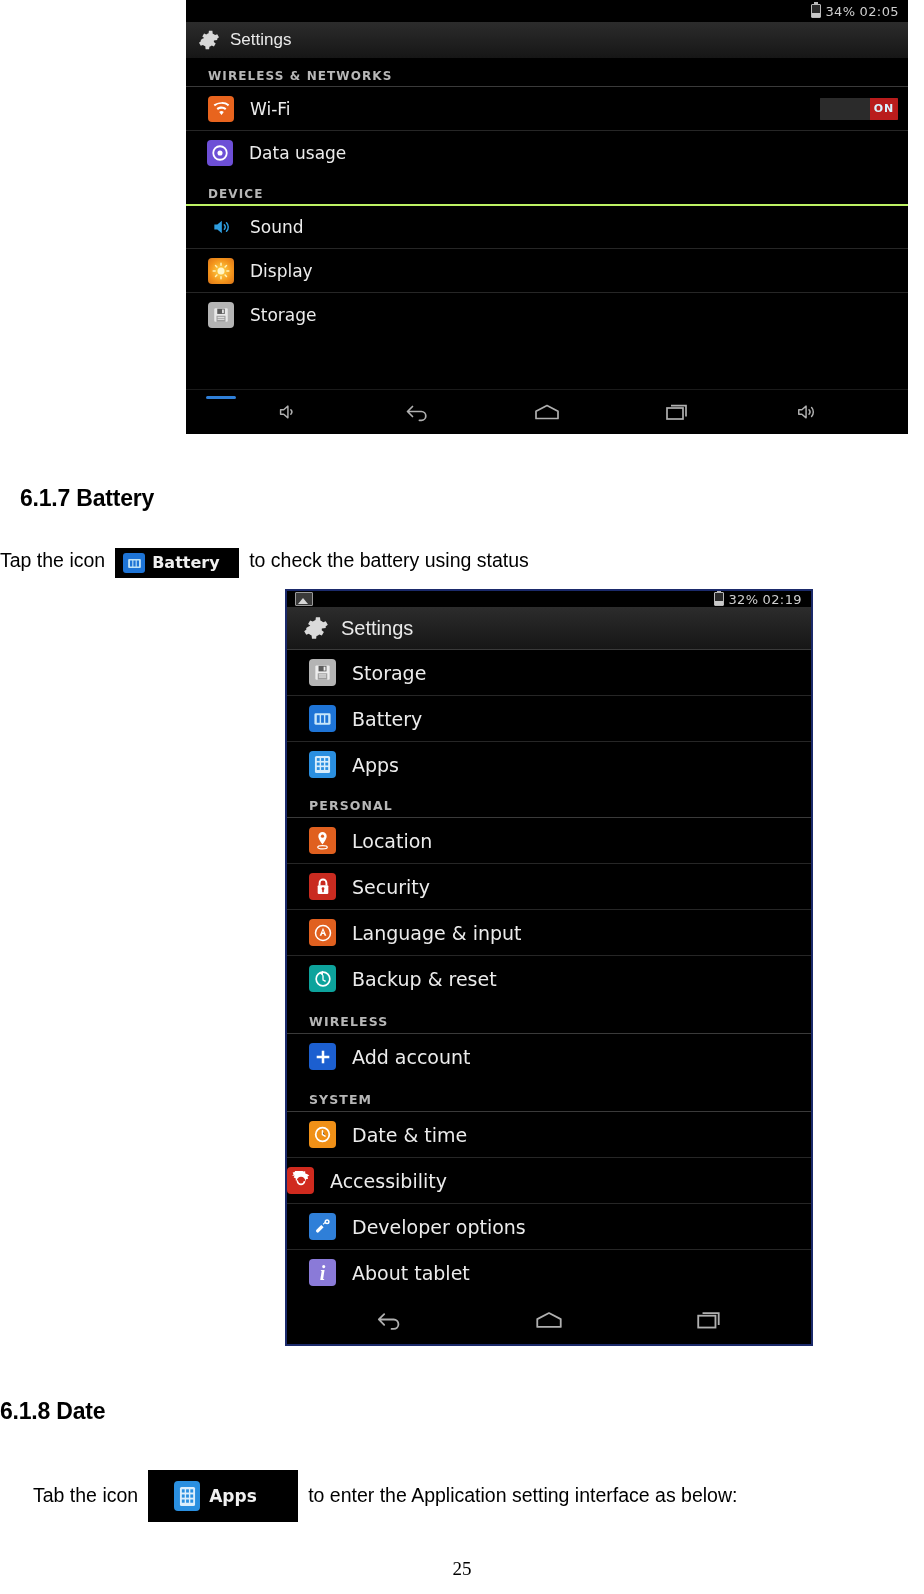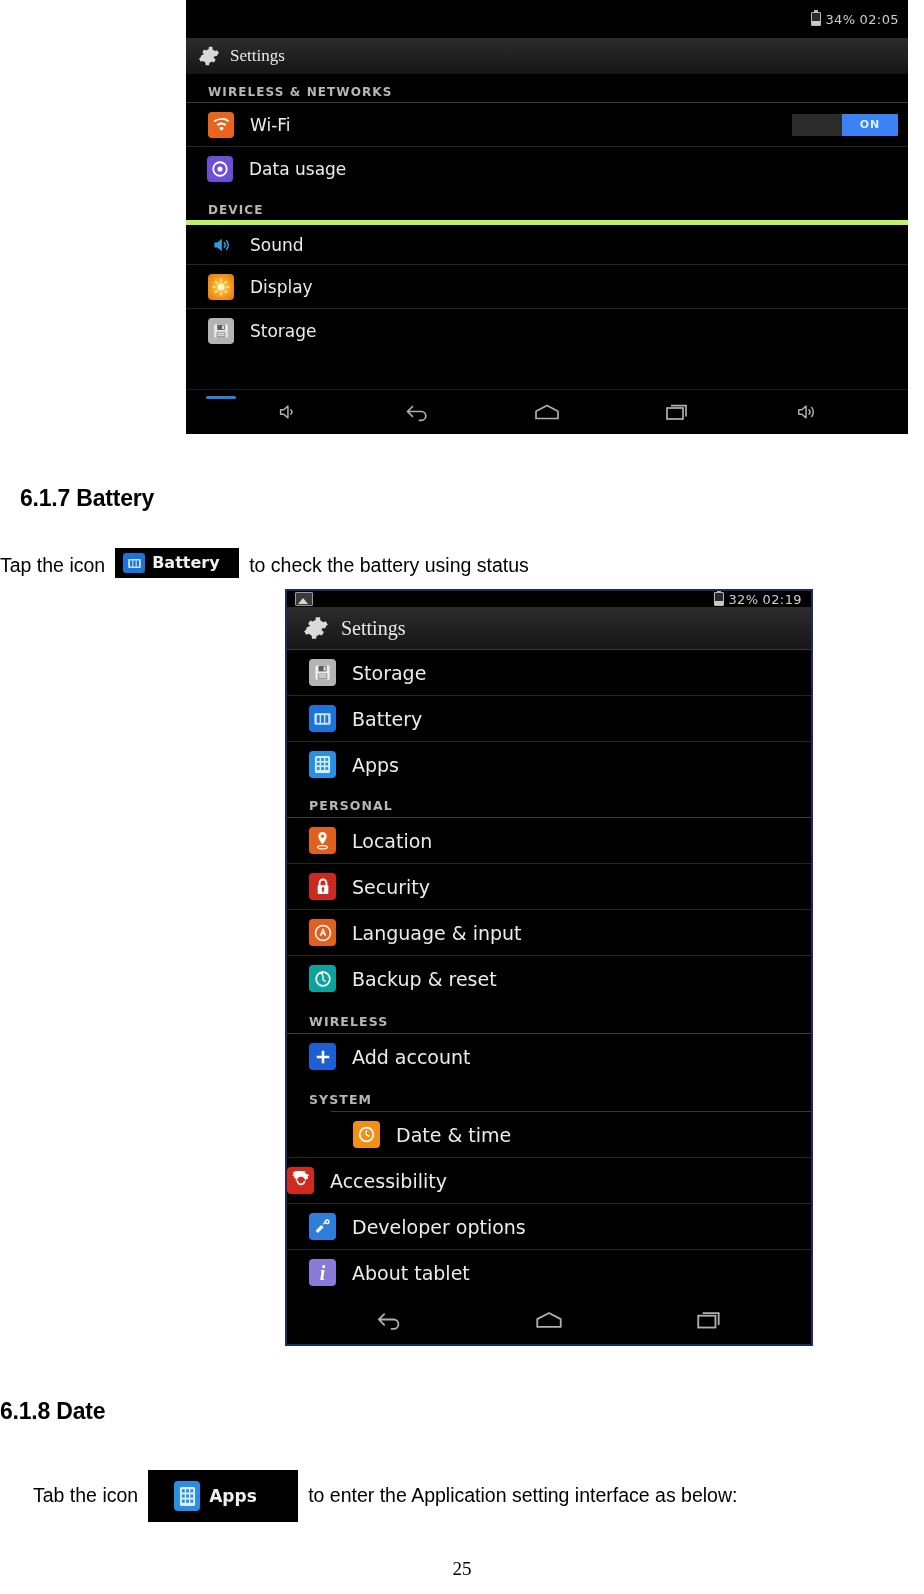--- a/index.html
+++ b/index.html
@@ -102,21 +102,21 @@
   .actionbar {
     display: flex;
     align-items: center;
     background: #1f1f1f;
     background: linear-gradient(to bottom, #2c2c2c, #161616);
     box-sizing: border-box;
     padding-left: 12px;
   }
   .actionbar .title {
     color: #e9e9e9;
-    font-family: Liberation Serif, serif;
+    font-family: Liberation Sans, sans-serif;
   }
   .gear {
     position: relative;
     display: inline-block;
     flex: none;
   }
   .sect-header {
     color: #b7b7b7;
     font-weight: bold;
     letter-spacing: 1.1px;
@@ -161,29 +161,29 @@
     top: 50%;
     transform: translateY(-50%);
     display: flex;
     align-items: stretch;
     background: #2b2b2b;
     border-radius: 1px;
     overflow: hidden;
   }
   .toggle .track { width: 50px; background: #2b2b2b; }
   .toggle .knob {
-    background: #3b82f6;
+    background: #b91c1c;
     color: #d9f3ff;
     font-size: 11px;
     font-weight: bold;
     letter-spacing: 1px;
     display: flex;
     align-items: center;
     justify-content: center;
-    width: 56px;
+    width: 28px;
     font-family: "DejaVu Sans", sans-serif;
   }
 
   
   .navbar {
     position: absolute;
     left: 0;
     bottom: 0;
     width: 100%;
     background: #000;
@@ -220,21 +220,21 @@
     font-family: "Liberation Serif", serif;
     font-size: 19px;
     color: #000;
   }
 </style>
 </head>
 <body>
 
 <div class="android" style="left:186px; top:0px; width:722px; height:434px;">
 
-  <div class="statusbar" style="height:38px;">
+  <div class="statusbar" style="height:22px;">
     <div class="sb-right">
       <span class="sb-batt"></span>
       <span>34%</span>
       <span>02:05</span>
     </div>
   </div>
 
   <div class="actionbar" style="height:36px;">
     <span class="gear" style="width:22px;height:22px;margin-right:10px;">
       <svg width="22" height="22" viewBox="0 0 24 24" aria-hidden="true">
@@ -273,21 +273,21 @@
       </span>
     </span>
     <span class="label" style="font-size:17px;">Data usage</span>
   </div>
 
 
   <div class="sect-header" style="height:30px; padding:0 0 3px 22px; font-size:12px;">
     <span>DEVICE</span>
   </div>
 
-  <div class="row" style="height:44px; padding-left:22px; border-top:5px solid #bef264;">
+  <div class="row" style="height:44px; padding-left:22px; border-top:2px solid #bef264;">
     <span class="ico" style="width:26px;height:26px;margin-right:16px;">
       <span class="glyph">
         <svg width="22" height="20" viewBox="0 0 24 24" aria-hidden="true">
           <path fill="#2e9ddf" d="M4 9v6h3.6L13 19.5v-15L7.6 9H4z"></path>
           <path fill="none" stroke="#2e9ddf" stroke-width="1.8" stroke-linecap="round" d="M16 9.4a3.6 3.6 0 010 5.2M18.6 7a7 7 0 010 10"></path>
         </svg>
       </span>
     </span>
     <span class="label" style="font-size:17px;">Sound</span>
   </div>
@@ -350,21 +350,21 @@
       <svg width="26" height="22" viewBox="0 0 26 24" aria-hidden="true">
         <path fill="none" stroke="#cfcfcf" stroke-width="1.6" stroke-linejoin="round" d="M4 9.5h3.4L12 5.6v12.8L7.4 14.5H4z"></path>
         <path fill="none" stroke="#cfcfcf" stroke-width="1.6" stroke-linecap="round" d="M15.2 9.6a3.4 3.4 0 010 4.8M18 7.2a7 7 0 010 9.6"></path>
       </svg>
     </div>
   </div>
 </div>
 
 <div class="doc-h" style="position:absolute; left:0px; top:485px;margin-left:20px;">6.1.7 Battery</div>
 
-<div class="doc-p" style="position:absolute; left:0px; top:548px; display:flex; align-items:flex-end;">
+<div class="doc-p" style="position:absolute; left:0px; top:548px; display:flex; align-items:flex-start;">
   <span>Tap the icon</span>
   <span class="chip" style="width:124px;height:30px;margin:0 10px;padding-left:8px;">
     <span class="ico" style="width:22px;height:20px;background:#1e74d6;border-radius:3px;margin-right:7px;">
       <span class="glyph">
         <svg width="15" height="13" viewBox="0 0 20 16" aria-hidden="true">
           <rect x="1.5" y="2" width="17" height="12" rx="1.4" fill="#bfe2f7"></rect>
           <rect x="4" y="4" width="3" height="8" fill="#1e74d6"></rect>
           <rect x="8.5" y="4" width="3" height="8" fill="#1e74d6"></rect>
           <rect x="13" y="4" width="3" height="8" fill="#1e74d6"></rect>
         </svg>
@@ -519,21 +519,21 @@
         </svg>
       </span>
     </span>
     <span class="label" style="font-size:19px;">Add account</span>
   </div>
 
   <div class="sect-header" style="height:32px; padding:0 0 4px 22px; font-size:12.5px;">
     <span>SYSTEM</span>
   </div>
 
-  <div class="row" style="height:46px; padding-left:22px; border-top:1px solid #3a3a3a;margin-left:44px;">
+  <div class="row" style="height:46px; padding-left:22px; border-top:1px solid #3a3a3a;">
     <span class="ico" style="width:27px;height:27px;background:#f09017;margin-right:16px;">
       <span class="glyph">
         <svg width="19" height="19" viewBox="0 0 24 24" aria-hidden="true">
           <circle cx="12" cy="12" r="8.6" fill="none" stroke="#ffffff" stroke-width="2.2"></circle>
           <path stroke="#ffffff" stroke-width="2" stroke-linecap="round" d="M12 7.4V12l3.2 2"></path>
         </svg>
       </span>
     </span>
     <span class="label" style="font-size:19px;">Date &amp; time</span>
   </div>

